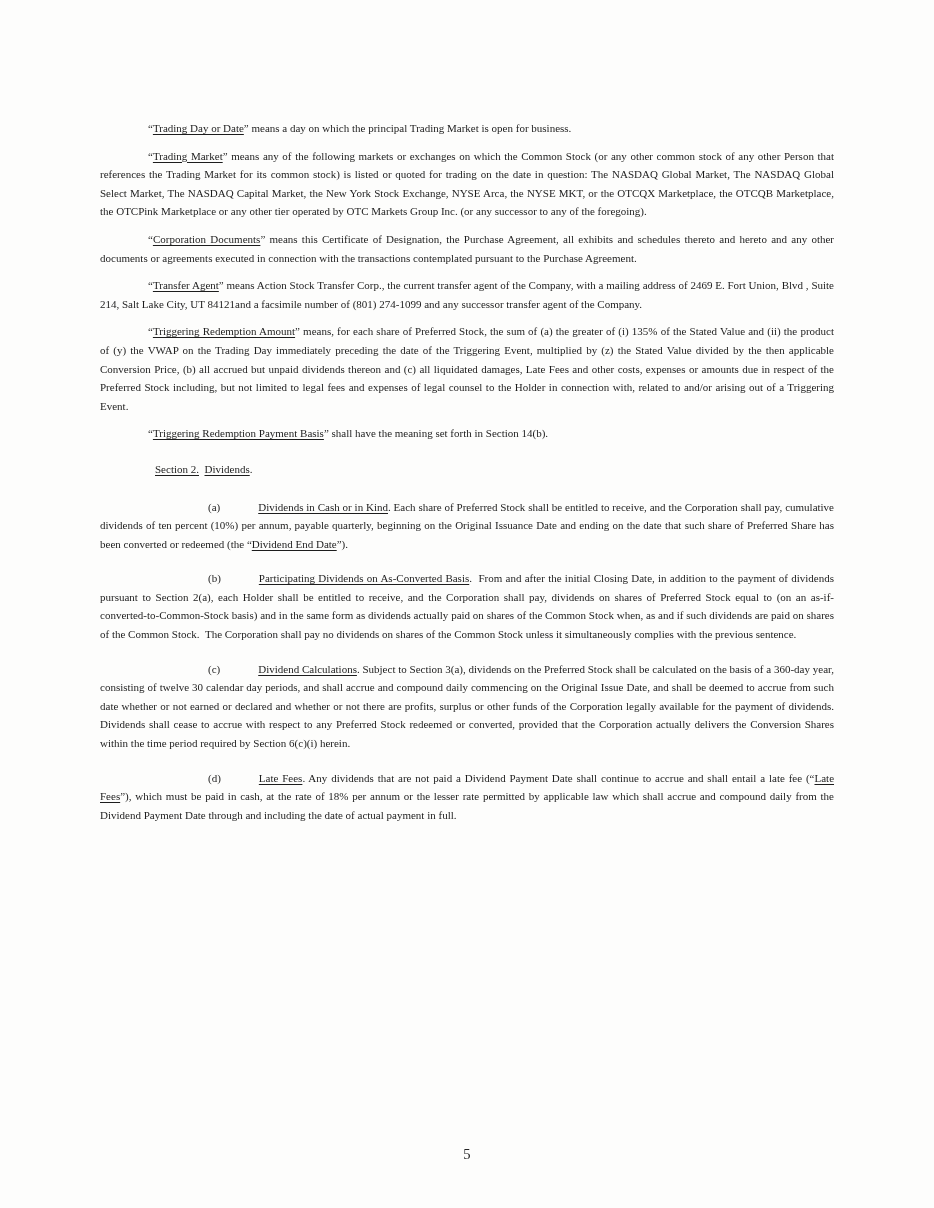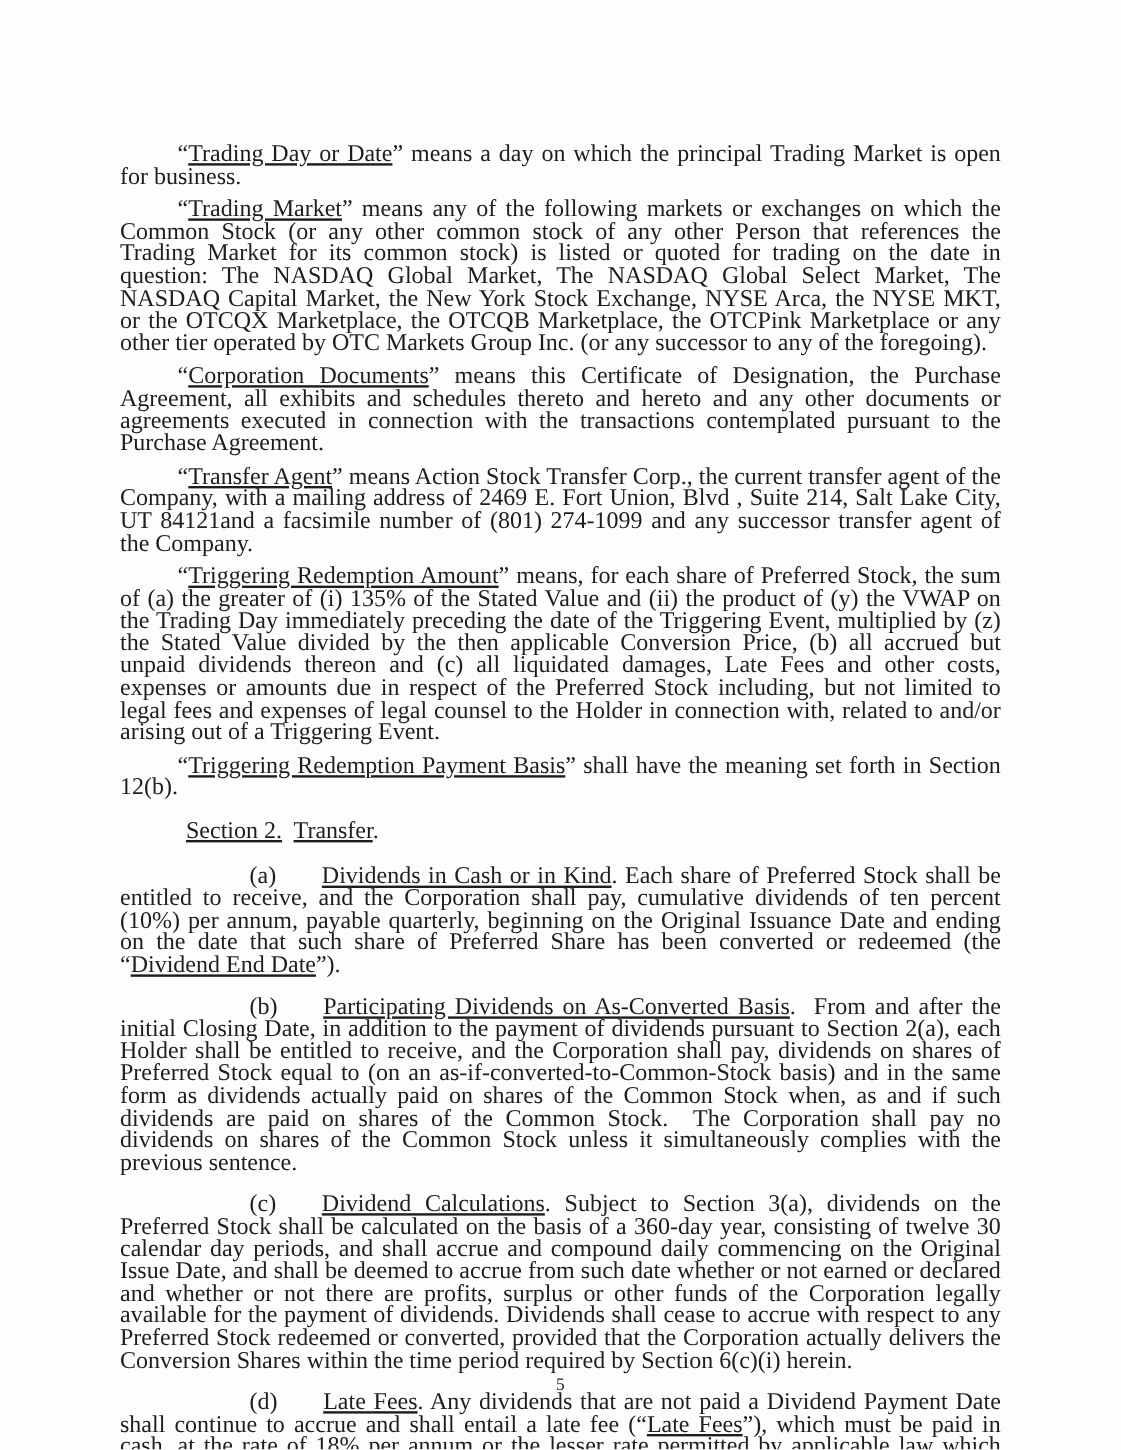--- a/index.html
+++ b/index.html
@@ -19,21 +19,21 @@
   .content {
     position: absolute;
     left: 100px;
     top: 119px;
     width: 734px;
     filter: blur(0.25px);
   }
   p.para {
     margin: 0 0 9px 0;
     text-align: justify;
-    font-size: 20px;
+    font-size: 11px;
     line-height: 18.6px;
     color: #1d1d1d;
   }
   p.definition { text-indent: 48px; }
   p.heading {
     text-indent: 55px;
     margin-top: 17px;
     margin-bottom: 19px;
   }
   p.sub {
@@ -61,21 +61,21 @@
 </head>
 <body>
 
 <div class="page">
   <div class="content">
       <p class="para definition"><span class="text-run">“</span><span class="defined-term">Trading Day or Date</span><span class="text-run">” means a day on which the principal Trading Market is open for business.</span></p>
       <p class="para definition"><span class="text-run">“</span><span class="defined-term">Trading Market</span><span class="text-run">” means any of the following markets or exchanges on which the Common Stock (or any other common stock of any other Person that references the Trading Market for its common stock) is listed or quoted for trading on the date in question: The NASDAQ Global Market, The NASDAQ Global Select Market, The NASDAQ Capital Market, the New York Stock Exchange, NYSE Arca, the NYSE MKT, or the OTCQX Marketplace, the OTCQB Marketplace, the OTCPink Marketplace or any other tier operated by OTC Markets Group Inc. (or any successor to any of the foregoing).</span></p>
       <p class="para definition"><span class="text-run">“</span><span class="defined-term">Corporation Documents</span><span class="text-run">” means this Certificate of Designation, the Purchase Agreement, all exhibits and schedules thereto and hereto and any other documents or agreements executed in connection with the transactions contemplated pursuant to the Purchase Agreement.</span></p>
       <p class="para definition"><span class="text-run">“</span><span class="defined-term">Transfer Agent</span><span class="text-run">” means Action Stock Transfer Corp., the current transfer agent of the Company, with a mailing address of 2469 E. Fort Union, Blvd , Suite 214, Salt Lake City, UT 84121and a facsimile number of (801) 274-1099 and any successor transfer agent of the Company.</span></p>
       <p class="para definition"><span class="text-run">“</span><span class="defined-term">Triggering Redemption Amount</span><span class="text-run">” means, for each share of Preferred Stock, the sum of (a) the greater of (i) 135% of the Stated Value and (ii) the product of (y) the VWAP on the Trading Day immediately preceding the date of the Triggering Event, multiplied by (z) the Stated Value divided by the then applicable Conversion Price, (b) all accrued but unpaid dividends thereon and (c) all liquidated damages, Late Fees and other costs, expenses or amounts due in respect of the Preferred Stock including, but not limited to legal fees and expenses of legal counsel to the Holder in connection with, related to and/or arising out of a Triggering Event.</span></p>
-      <p class="para definition"><span class="text-run">“</span><span class="defined-term">Triggering Redemption Payment Basis</span><span class="text-run">” shall have the meaning set forth in Section 12(b).</span></p>
-      <p class="para heading"><span class="defined-term">Section 2.</span><span class="text-run">&nbsp; </span><span class="defined-term">Transfer</span><span class="text-run">.</span></p>
+      <p class="para definition"><span class="text-run">“</span><span class="defined-term">Triggering Redemption Payment Basis</span><span class="text-run">” shall have the meaning set forth in Section 14(b).</span></p>
+      <p class="para heading"><span class="defined-term">Section 2.</span><span class="text-run">&nbsp; </span><span class="defined-term">Dividends</span><span class="text-run">.</span></p>
       <p class="para sub"><span class="enum">(a)</span><span class="tab"></span><span class="defined-term">Dividends in Cash or in Kind</span><span class="text-run">. Each share of Preferred Stock shall be entitled to receive, and the Corporation shall pay, cumulative dividends of ten percent (10%) per annum, payable quarterly, beginning on the Original Issuance Date and ending on the date that such share of Preferred Share has been converted or redeemed (the “</span><span class="defined-term">Dividend End Date</span><span class="text-run">”).</span></p>
       <p class="para sub"><span class="enum">(b)</span><span class="tab"></span><span class="defined-term">Participating Dividends on As-Converted Basis</span><span class="text-run">.&nbsp; From and after the initial Closing Date, in addition to the payment of dividends pursuant to Section 2(a), each Holder shall be entitled to receive, and the Corporation shall pay, dividends on shares of Preferred Stock equal to (on an as-if-converted-to-Common-Stock basis) and in the same form as dividends actually paid on shares of the Common Stock when, as and if such dividends are paid on shares of the Common Stock.&nbsp; The Corporation shall pay no dividends on shares of the Common Stock unless it simultaneously complies with the previous sentence.</span></p>
       <p class="para sub"><span class="enum">(c)</span><span class="tab"></span><span class="defined-term">Dividend Calculations</span><span class="text-run">. Subject to Section 3(a), dividends on the Preferred Stock shall be calculated on the basis of a 360-day year, consisting of twelve 30 calendar day periods, and shall accrue and compound daily commencing on the Original Issue Date, and shall be deemed to accrue from such date whether or not earned or declared and whether or not there are profits, surplus or other funds of the Corporation legally available for the payment of dividends. Dividends shall cease to accrue with respect to any Preferred Stock redeemed or converted, provided that the Corporation actually delivers the Conversion Shares within the time period required by Section 6(c)(i) herein.</span></p>
       <p class="para sub"><span class="enum">(d)</span><span class="tab"></span><span class="defined-term">Late Fees</span><span class="text-run">. Any dividends that are not paid a Dividend Payment Date shall continue to accrue and shall entail a late fee (“</span><span class="defined-term">Late Fees</span><span class="text-run">”), which must be paid in cash, at the rate of 18% per annum or the lesser rate permitted by applicable law which shall accrue and compound daily from the Dividend Payment Date through and including the date of actual payment in full.</span></p>
     </div>
   <div class="page-number">5</div>
 </div>
 
 </body></html>

